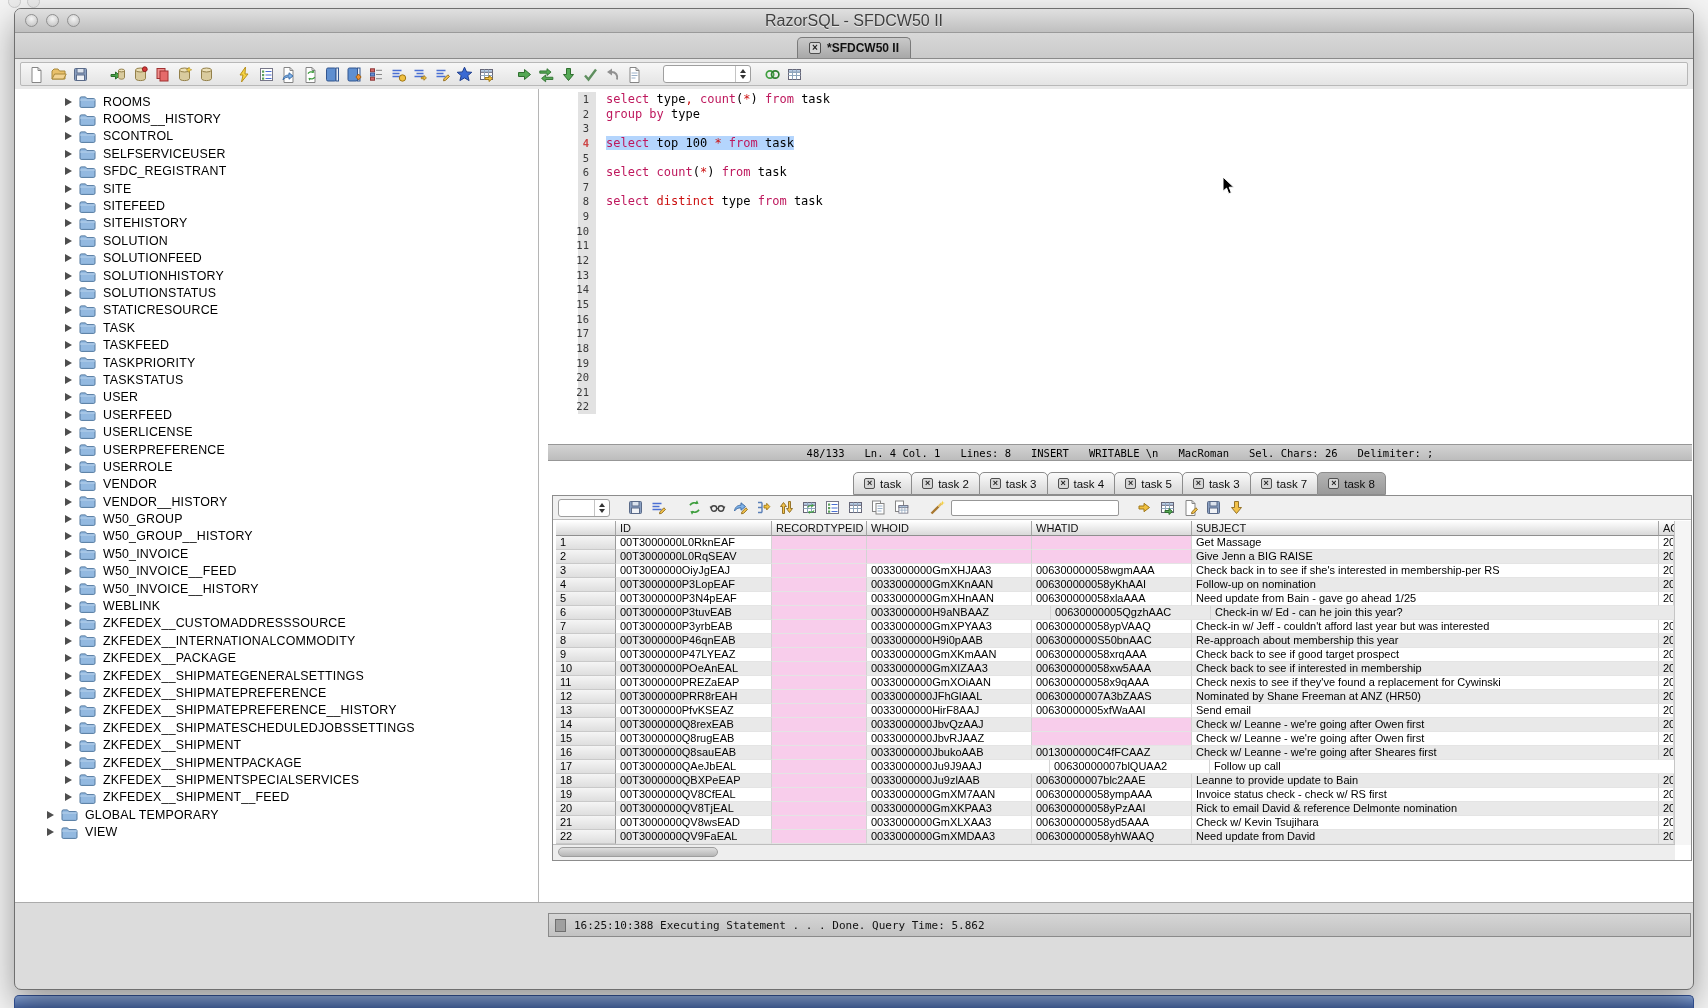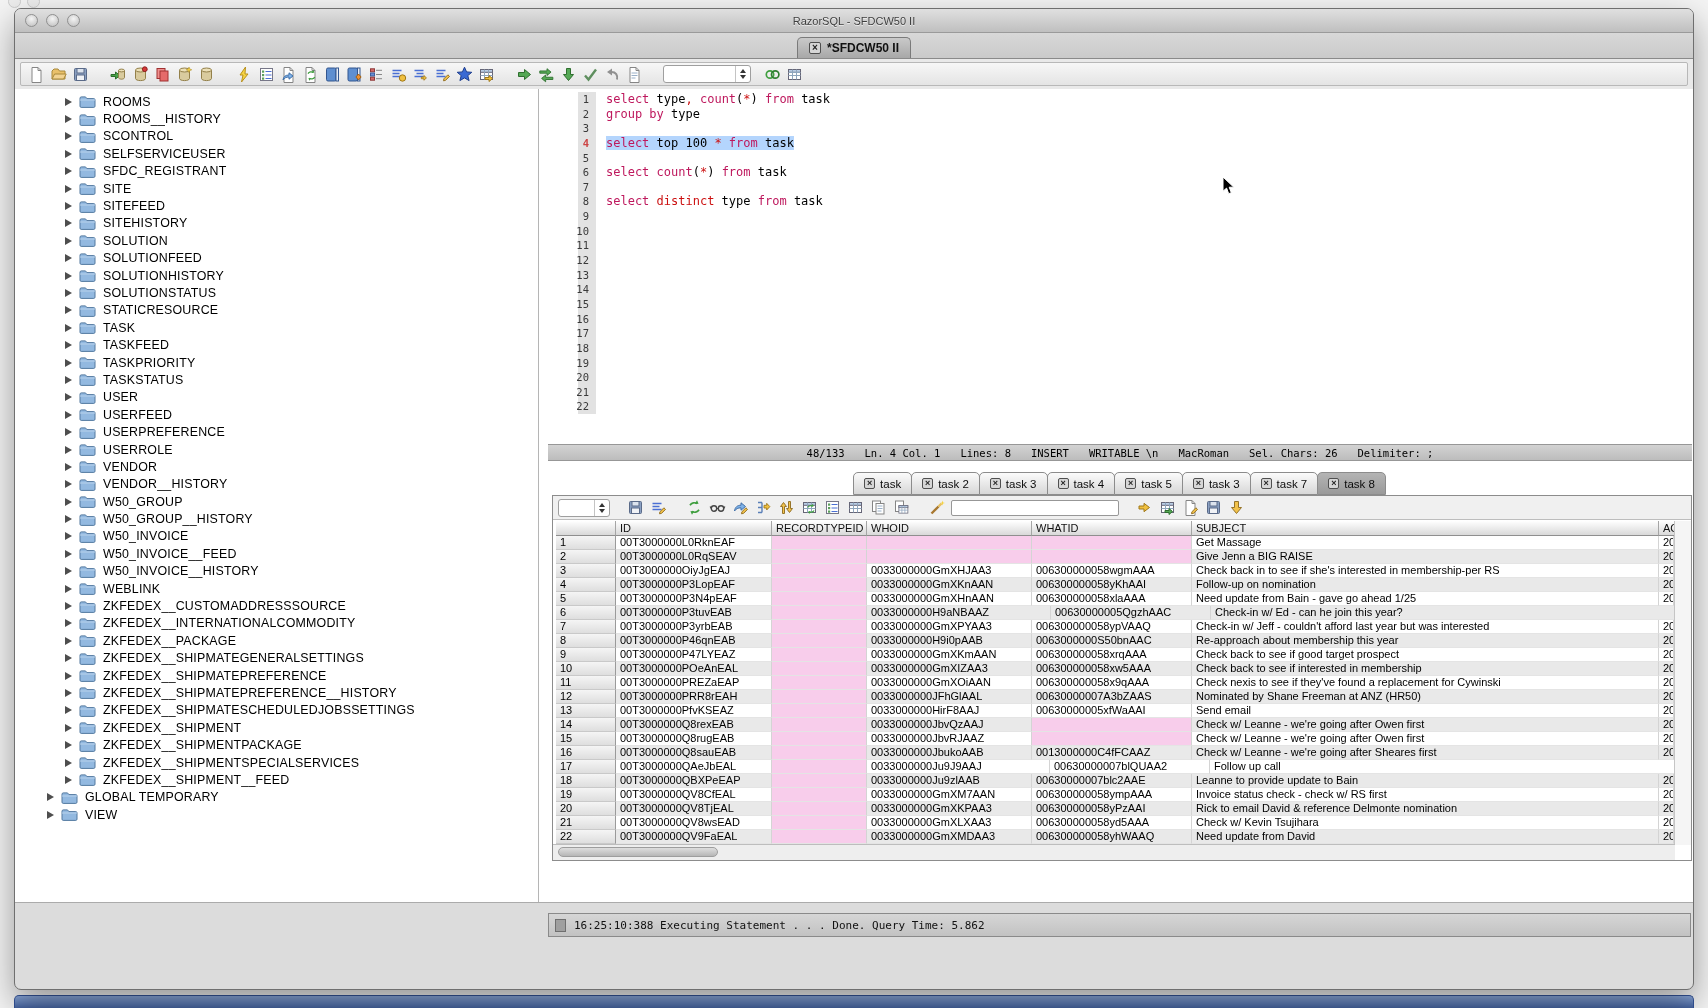--- a/index.html
+++ b/index.html
@@ -10,21 +10,21 @@
   .bluebar{position:absolute;left:14px;right:14px;bottom:0;height:12px;border:1px solid #34549a;border-bottom:none;
            border-radius:5px 5px 0 0;background:linear-gradient(#8caade,#44629f)}
   
   .win{position:absolute;left:14px;top:8px;width:1680px;height:982px;background:#dcdcdc;border:1px solid #6f6f6f;
        border-radius:7px;box-shadow:0 14px 34px rgba(0,0,0,.38);overflow:hidden;box-sizing:border-box}
   .titlebar{height:23px;background:linear-gradient(#e0e0e0,#bfbfbf);border-bottom:1px solid #9a9a9a;
             position:relative;display:flex;align-items:center;justify-content:center}
   .lights{position:absolute;left:10px;top:5px;display:flex;gap:8px}
   .light{width:13px;height:13px;border-radius:50%;background:radial-gradient(circle at 50% 35%,#f4f4f4,#bcbcbc);
          border:1px solid #8f8f8f;box-sizing:border-box}
-  .title{font-size:11px;color:#3f3f3f;text-shadow:0 1px 0 rgba(255,255,255,.65)}
+  .title{font-size:16px;color:#3f3f3f;text-shadow:0 1px 0 rgba(255,255,255,.65)}
   .tabstrip{height:25px;background:linear-gradient(#d8d8d8,#cacaca);border-bottom:1px solid #8a8a8a;
             display:flex;justify-content:center;align-items:flex-end}
   .doctab{height:21px;display:flex;align-items:center;gap:6px;padding:0 11px;
           background:linear-gradient(#c9c9c9,#a8a8a8);border:1px solid #7a7a7a;border-bottom:none;
           border-radius:5px 5px 0 0;font-size:12px;font-weight:bold;color:#111;box-sizing:border-box}
   .closebox{width:12px;height:12px;border:1px solid #4f4f4f;background:#d6d6d6;border-radius:2px;
             font-size:10px;line-height:10px;text-align:center;color:#222;box-sizing:border-box;font-weight:bold}
   .toolstrip{height:31px;background:#e9e9e9;border-bottom:1px solid #b0b0b0;padding:3px 5px;box-sizing:border-box}
   .toolrow{height:24px;border:1px solid #b8b8b8;border-radius:2px;background:linear-gradient(#f7f7f7,#e4e4e4);
            display:flex;align-items:center;padding:0 6px;gap:3px;box-sizing:border-box}
@@ -510,20 +510,30 @@
           <span>USERFEED</span>
         </div>
         <div class="titem lvl1">
           <span class="tri"></span>
           <span class="fold">
             <svg width="17" height="13" viewBox="0 0 17 13">
               <path d="M1 3.2c0-.8.5-1.3 1.2-1.3h4.3l1.4 1.7h6.9c.7 0 1.2.5 1.2 1.2v6.4c0 .7-.5 1.2-1.2 1.2H2.2c-.7 0-1.2-.5-1.2-1.2z" fill="#93b9e0" stroke="#53799f"></path>
               <path d="M1 5h15" stroke="#b9d3ec"></path>
             </svg>
           </span>
+          <span>USERLICENSE</span>
+        </div>
+        <div class="titem lvl1">
+          <span class="tri"></span>
+          <span class="fold">
+            <svg width="17" height="13" viewBox="0 0 17 13">
+              <path d="M1 3.2c0-.8.5-1.3 1.2-1.3h4.3l1.4 1.7h6.9c.7 0 1.2.5 1.2 1.2v6.4c0 .7-.5 1.2-1.2 1.2H2.2c-.7 0-1.2-.5-1.2-1.2z" fill="#93b9e0" stroke="#53799f"></path>
+              <path d="M1 5h15" stroke="#b9d3ec"></path>
+            </svg>
+          </span>
           <span>USERPREFERENCE</span>
         </div>
         <div class="titem lvl1">
           <span class="tri"></span>
           <span class="fold">
             <svg width="17" height="13" viewBox="0 0 17 13">
               <path d="M1 3.2c0-.8.5-1.3 1.2-1.3h4.3l1.4 1.7h6.9c.7 0 1.2.5 1.2 1.2v6.4c0 .7-.5 1.2-1.2 1.2H2.2c-.7 0-1.2-.5-1.2-1.2z" fill="#93b9e0" stroke="#53799f"></path>
               <path d="M1 5h15" stroke="#b9d3ec"></path>
             </svg>
           </span>

